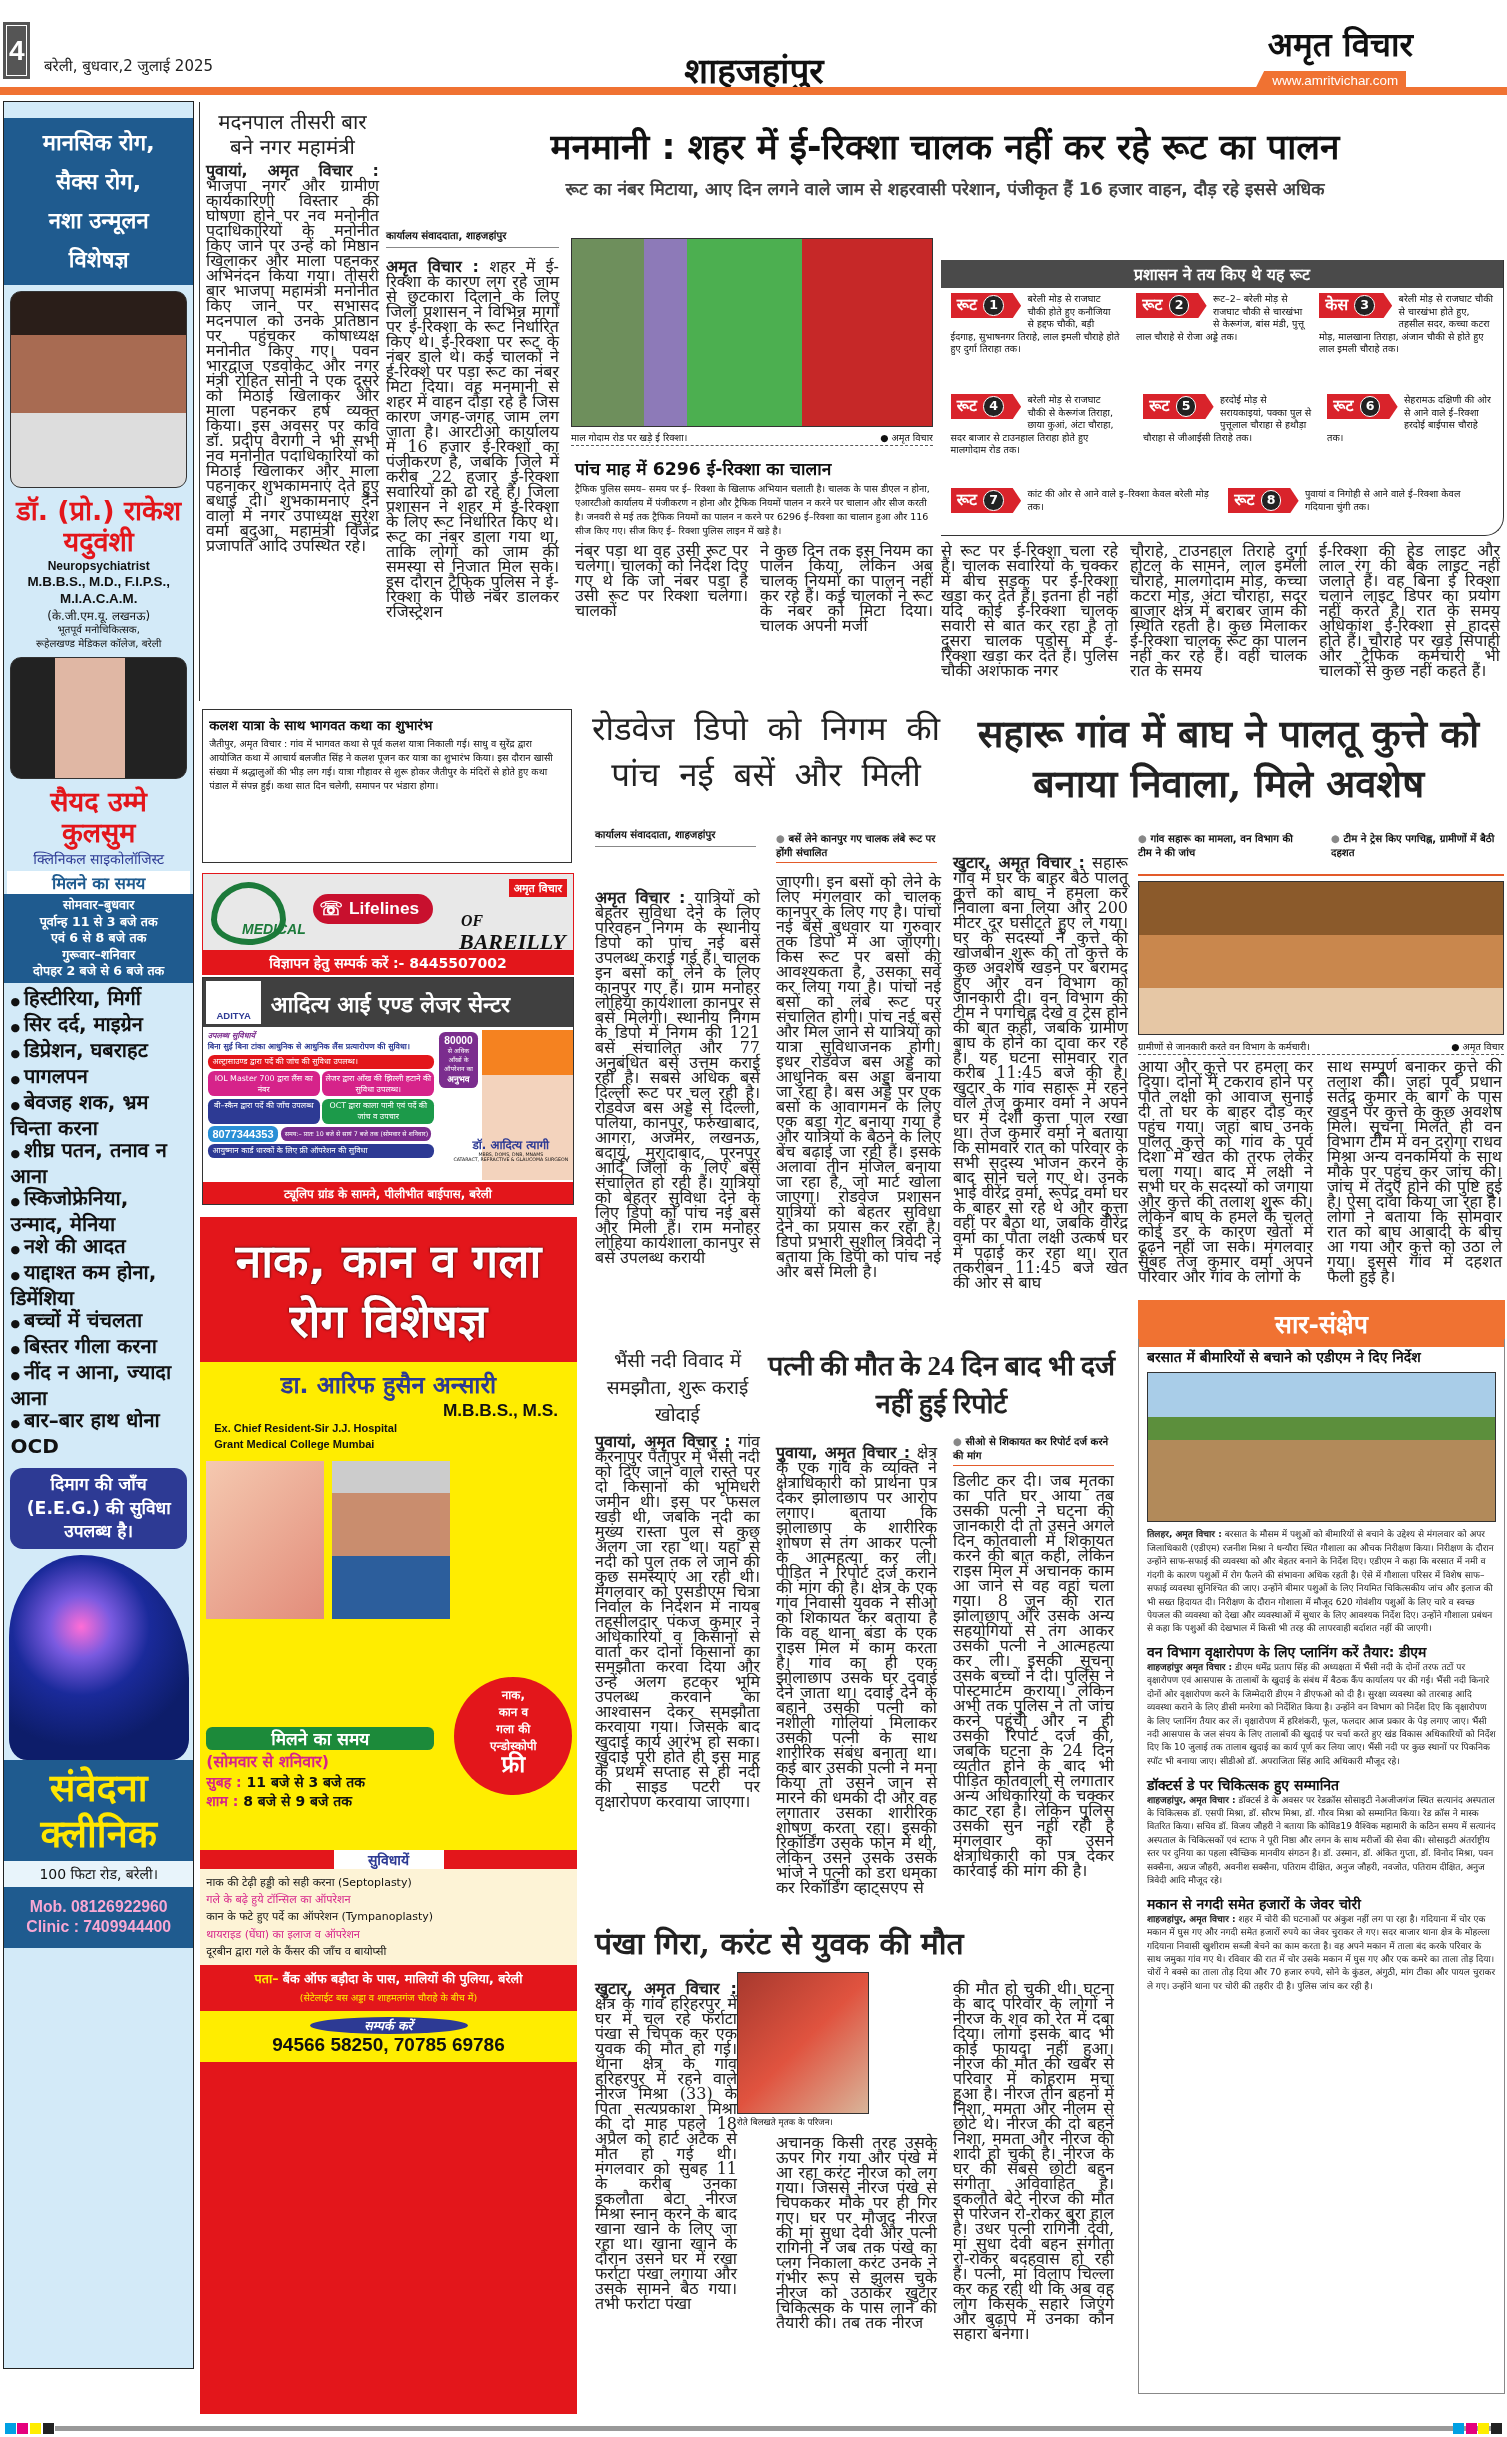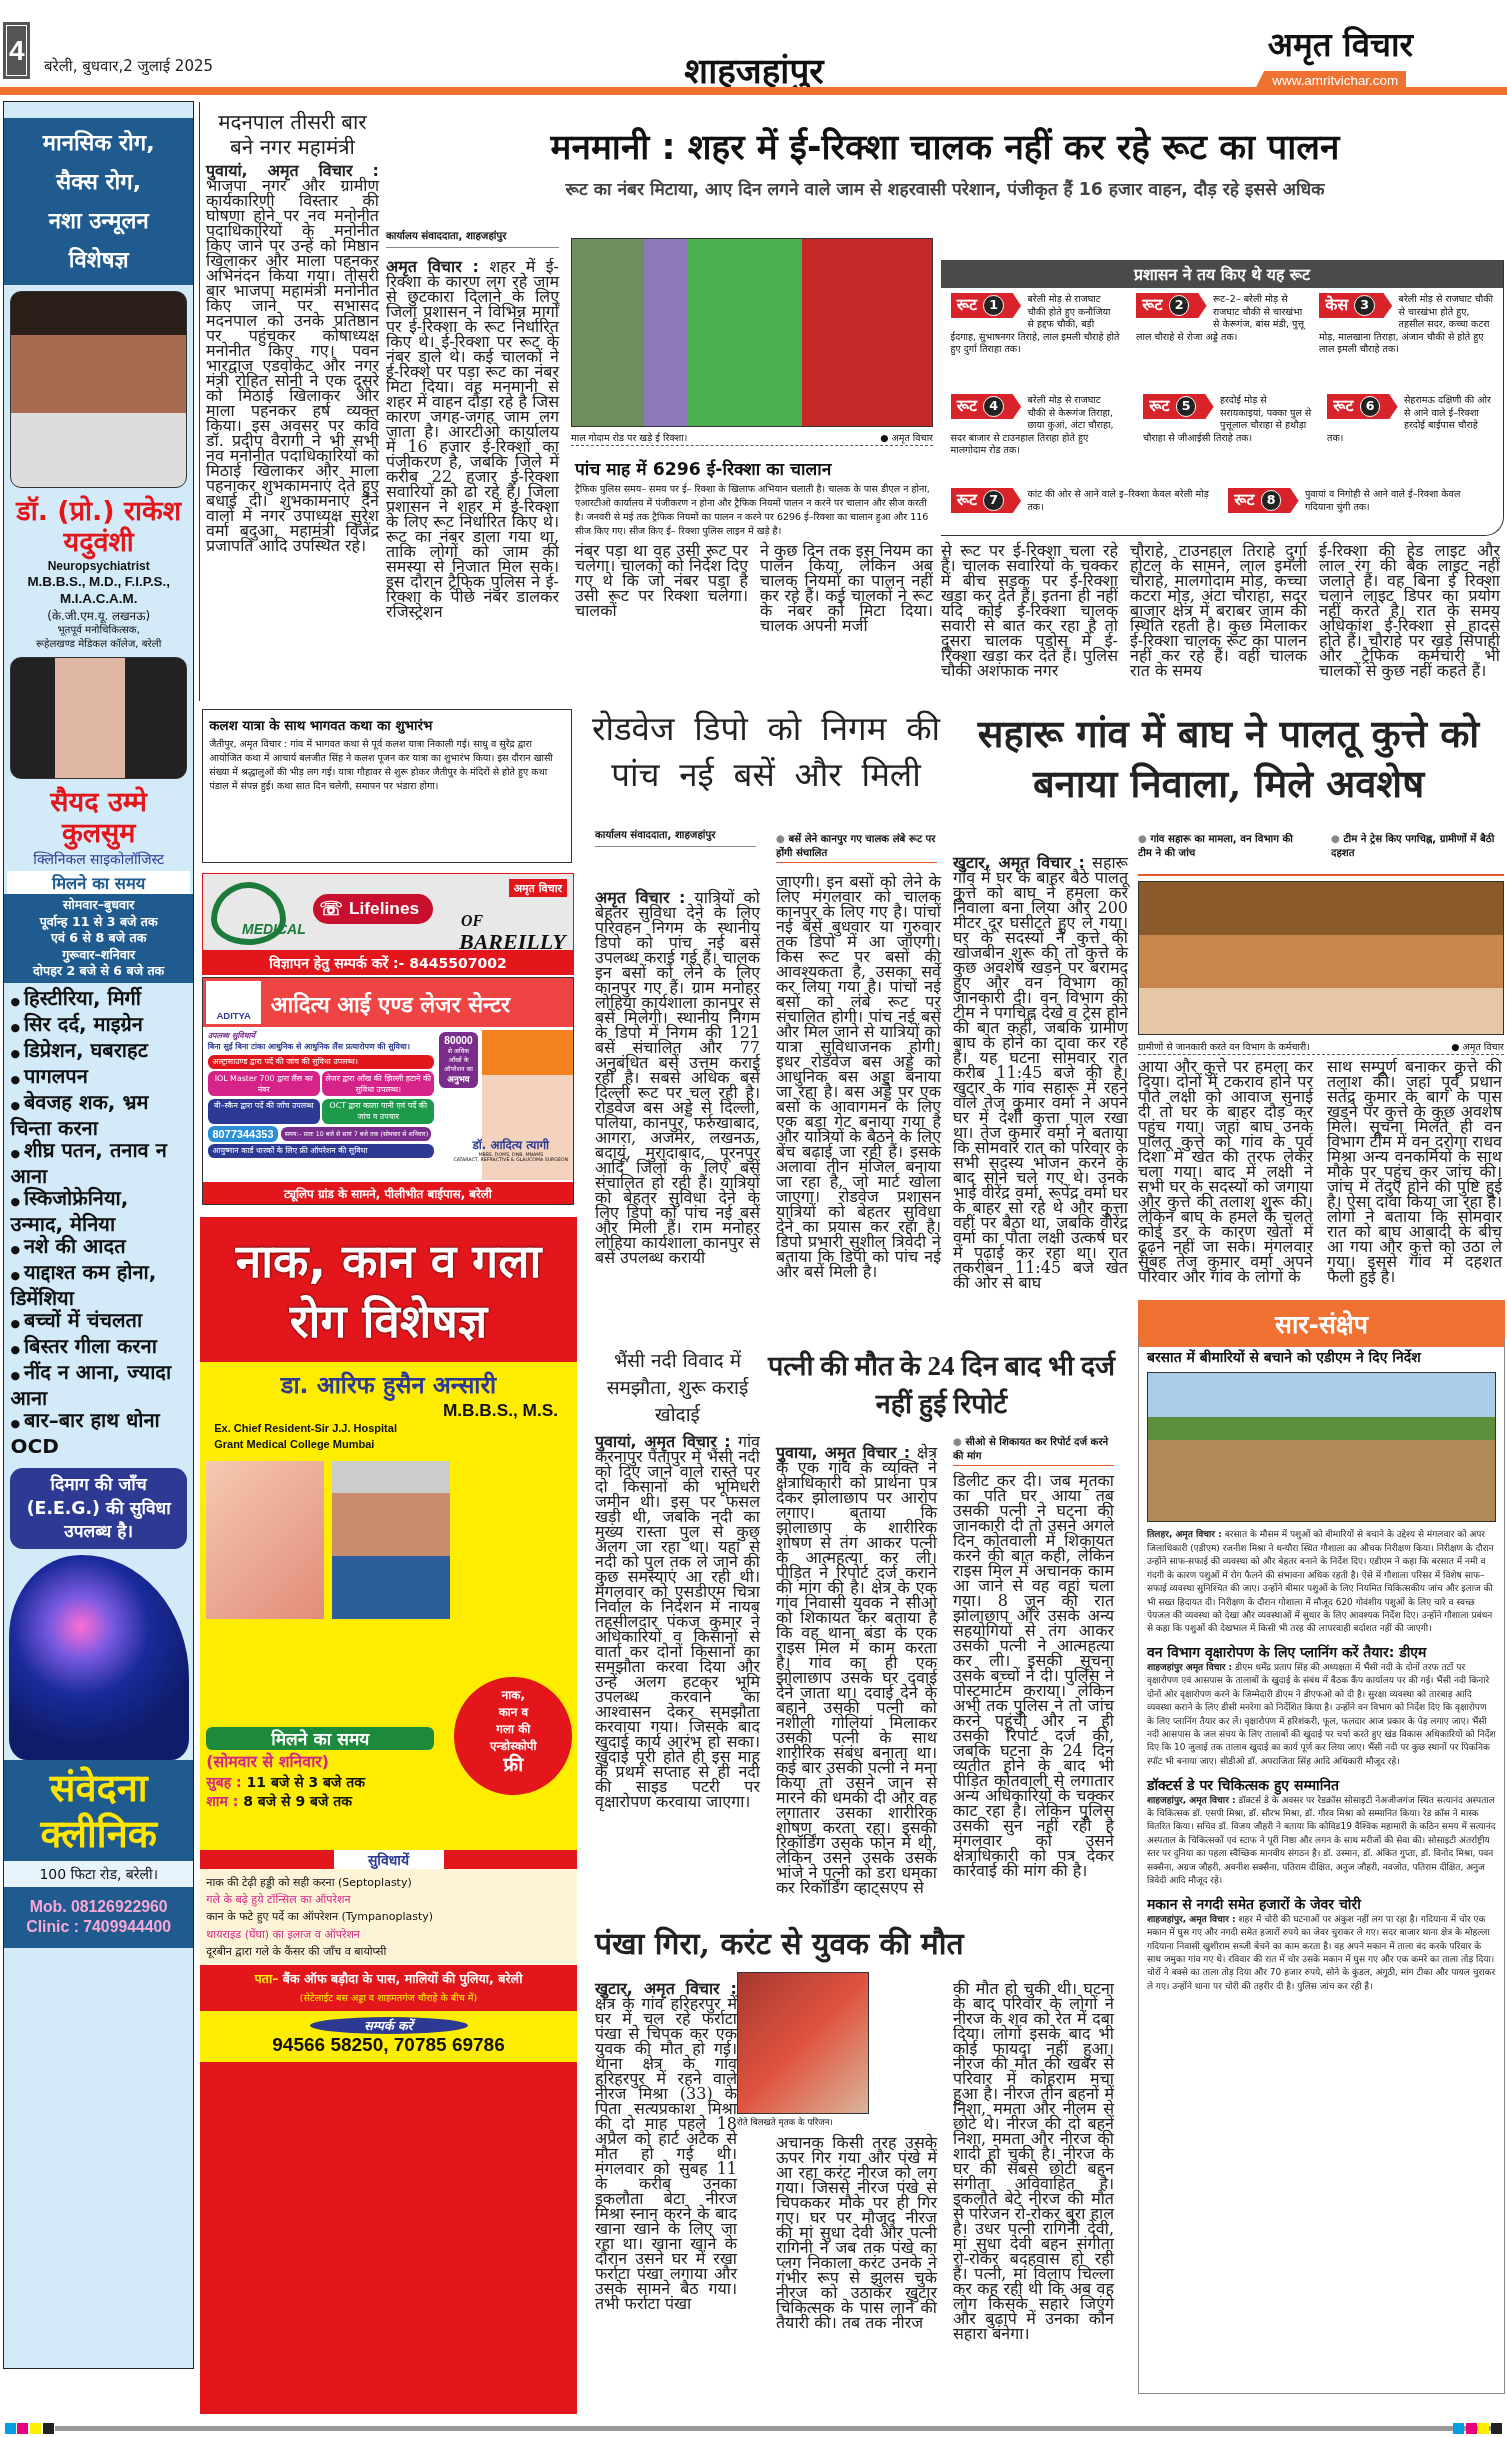--- a/index.html
+++ b/index.html
@@ -230,21 +230,21 @@
   <div class="abs" style="left:7.9px;top:7.9px;width:75px;height:63px;border:6.3px solid #1c7a3a;border-radius:50% 50% 50% 50%/60% 60% 40% 40%;"></div>
   <div class="abs" style="left:39px;top:47px;font:italic bold 14px 'Liberation Sans',sans-serif;color:#1c7a3a;">MEDICAL</div>
   <div class="abs" style="left:110px;top:19.7px;background:#c8102e;color:#fff;border-radius:23.6px;padding:4.7px 14px 4.7px 36px;font:bold 17.3px 'Liberation Sans',sans-serif;"><span style="position:absolute;left:6.3px;top:3.2px;font-size:19px;">☏</span><span>Lifelines</span></div>
   <div class="abs" style="left:258px;top:38px;font:italic bold 15.8px 'Liberation Serif',serif;">OF</div>
   <div class="abs" style="left:256px;top:55px;font:italic bold 22px 'Liberation Serif',serif;">BAREILLY</div>
   <div class="abs" style="right:6.3px;top:4.7px;background:#e3161b;color:#fff;font:bold 11px 'DejaVu Sans',sans-serif;padding:1.6px 4.7px;">अमृत विचार</div>
   <div class="abs" style="left:0;right:0;bottom:0;background:#e3161b;color:#fff;font:bold 14px 'DejaVu Sans',sans-serif;text-align:center;padding:2.4px 0;">विज्ञापन हेतु सम्पर्क करें :- 8445507002</div>
 </div>
 
 <div class="abs ad-aditya">
-  <div style="background:#ef4444;color:#fff;height:49px;display:flex;align-items:center;gap:9.5px;padding:3.2px;">
+  <div style="background:#404040;color:#fff;height:49px;display:flex;align-items:center;gap:9.5px;padding:3.2px;">
     <div style="background:#fff;color:#2d3a94;width:55px;height:43px;font:bold 9.5px 'Liberation Sans',sans-serif;display:flex;align-items:flex-end;justify-content:center;padding-bottom:3.2px;">ADITYA</div>
     <div style="font:bold 22px 'DejaVu Sans',sans-serif;">आदित्य आई एण्ड लेजर सेन्टर</div>
   </div>
   <div style="padding:3.2px 4.7px;width:236px;font-size:7.9px;line-height:11px;">
     <div style="color:#7b2d8e;font-weight:bold;font-style:italic;">उपलब्ध सुविधायें</div>
     <div style="color:#2d3a94;font-weight:bold;">बिना सुई बिना टांका आधुनिक से आधुनिक लैंस प्रत्यारोपण की सुविधा।</div>
     <div style="background:#e3161b;color:#fff;border-radius:6.3px;padding:1.6px 4.7px;margin:2.4px 0;">अल्ट्रासाउण्ड द्वारा पर्दे की जांच की सुविधा उपलब्ध।</div>
     <div style="display:grid;grid-template-columns:1fr 1fr;gap:2.4px;">
       <div style="background:#d6238a;color:#fff;border-radius:6.3px;padding:1.6px;text-align:center;">IOL Master 700 द्वारा लैंस का नंबर</div>
       <div style="background:#d6238a;color:#fff;border-radius:6.3px;padding:1.6px;text-align:center;">लेजर द्वारा आँख की झिल्ली हटाने की सुविधा उपलब्ध।</div>
@@ -291,21 +291,21 @@
   <div style="background:#ffed00;padding:3.2px 6.3px;position:relative;height:126px;">
     <div style="background:#1c8a3a;color:#fff;font-weight:bold;font-size:17.3px;text-align:center;width:228px;border-radius:6.3px;">मिलने का समय</div>
     <div style="color:#d6238a;font-weight:bold;font-size:15.8px;">(सोमवार से शनिवार)</div>
     <div style="font-size:14px;font-weight:bold;"><span style="color:#d6238a">सुबह :</span> <span>11 बजे से 3 बजे तक</span></div>
     <div style="font-size:14px;font-weight:bold;"><span style="color:#d6238a">शाम :</span> <span>8 बजे से 9 बजे तक</span></div>
     <div class="abs" style="right:4.7px;top:-47px;width:118px;height:118px;border-radius:50%;background:#e3161b;color:#fff;font-weight:bold;text-align:center;font-size:11.8px;line-height:17.3px;padding-top:9.5px;">
         <div>नाक,</div>
         <div>कान व</div>
         <div>गला की</div>
         <div>एन्डोस्कोपी</div>
-        <div style="font-size:19px">फ्री</div>
+        <div style="font-size:23px">फ्री</div>
       </div>
   </div>
   <div style="text-align:center;color:#2d3a94;font-weight:bold;font-size:14px;background:#fff;width:110px;margin:0 auto;">सुविधायें</div>
   <ul style="list-style:none;background:#fdf3d6;padding:4.7px 6.3px;font-size:11px;line-height:17.3px;">
     <li>नाक की टेढ़ी हड्डी को सही करना (Septoplasty)</li>
     <li style="color:#d6238a">गले के बढ़े हुये टॉन्सिल का ऑपरेशन</li>
     <li>कान के फटे हुए पर्दे का ऑपरेशन (Tympanoplasty)</li>
     <li style="color:#d6238a">थायराइड (घेंघा) का इलाज व ऑपरेशन</li>
     <li>दूरबीन द्वारा गले के कैंसर की जाँच व बायोप्सी</li>
   </ul>

